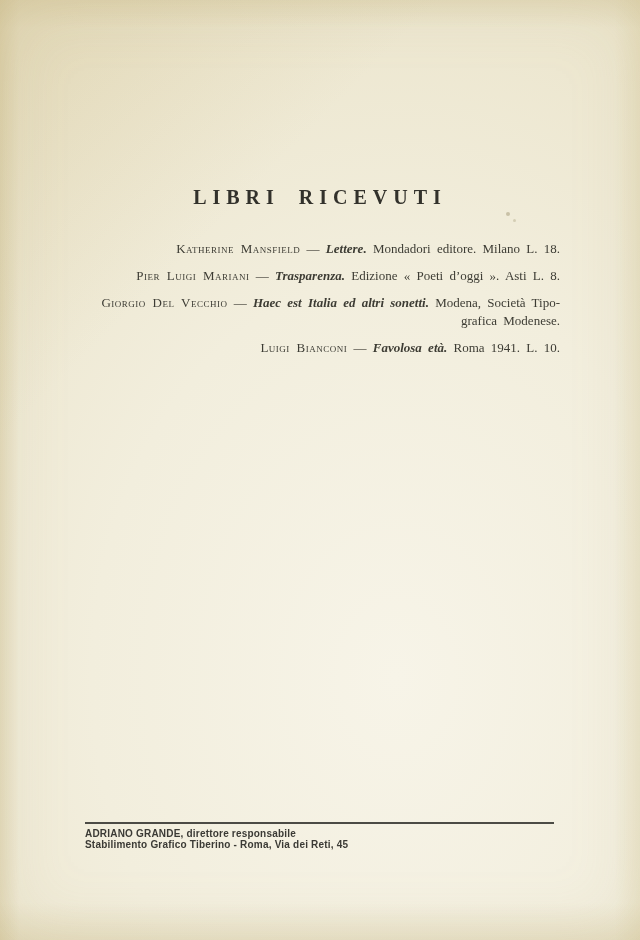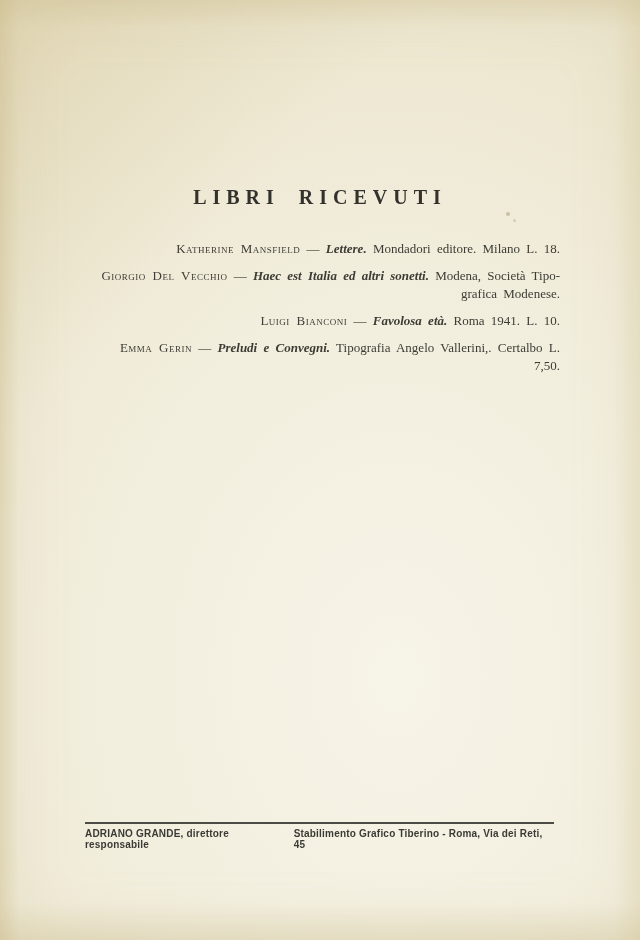--- a/index.html
+++ b/index.html
@@ -64,20 +64,21 @@
     position: absolute;
     top: 828px; left: 85px;
     width: 469px;
     display: flex;
     justify-content: space-between;
     font-family: "Liberation Sans", sans-serif;
     font-size: 10px;
     font-weight: bold;
     letter-spacing: 0.2px;
     color: #3b3a35;
+    flex-direction: column;
   }
   .speck {
     position: absolute;
     border-radius: 50%;
     background: #a99f7d;
   }
   .speck-1 { top: 212px; left: 506px; width: 4px; height: 4px; opacity: 0.55; }
   .speck-2 { top: 219px; left: 513px; width: 3px; height: 3px; opacity: 0.40; }
 </style>
 </head>
@@ -94,44 +95,44 @@
 
     <p class="entry">
       <span class="author">Katherine Mansfield</span>
       <span class="sep">—</span>
       <span class="btitle">Lettere.</span>
       <span class="rest">Mondadori editore. Milano L. 18.</span>
     </p>
 
 
 
+    <p class="entry">
+      <span class="author">Pier Luigi Mariani</span>
+      <span class="sep">—</span>
+      <span class="btitle">Trasparenza.</span>
+      <span class="rest">Edizione « Poeti d’oggi ». Asti L. 8.</span>
+    </p>
 
     <p class="entry">
       <span class="author">Giorgio Del Vecchio</span>
       <span class="sep">—</span>
       <span class="btitle">Haec est Italia ed altri sonetti.</span>
       <span class="rest">Modena, Società Tipo-</span><br>
       <span class="rest">grafica Modenese.</span>
     </p>
 
     <p class="entry">
       <span class="author">Luigi Bianconi</span>
       <span class="sep">—</span>
       <span class="btitle">Favolosa età.</span>
       <span class="rest">Roma 1941. L. 10.</span>
     </p>
 
 
 
-    <p class="entry">
-      <span class="author">Emma Gerin</span>
-      <span class="sep">—</span>
-      <span class="btitle">Preludi e Convegni.</span>
-      <span class="rest">Tipografia Angelo Vallerini,. Certalbo L. 7,50.</span>
-    </p>
 
   </div>
 
   <div class="footer-rule"></div>
   <div class="footer">
     <span>ADRIANO GRANDE, direttore responsabile</span>
     <span>Stabilimento Grafico Tiberino - Roma, Via dei Reti, 45</span>
   </div>
 
 </div>

